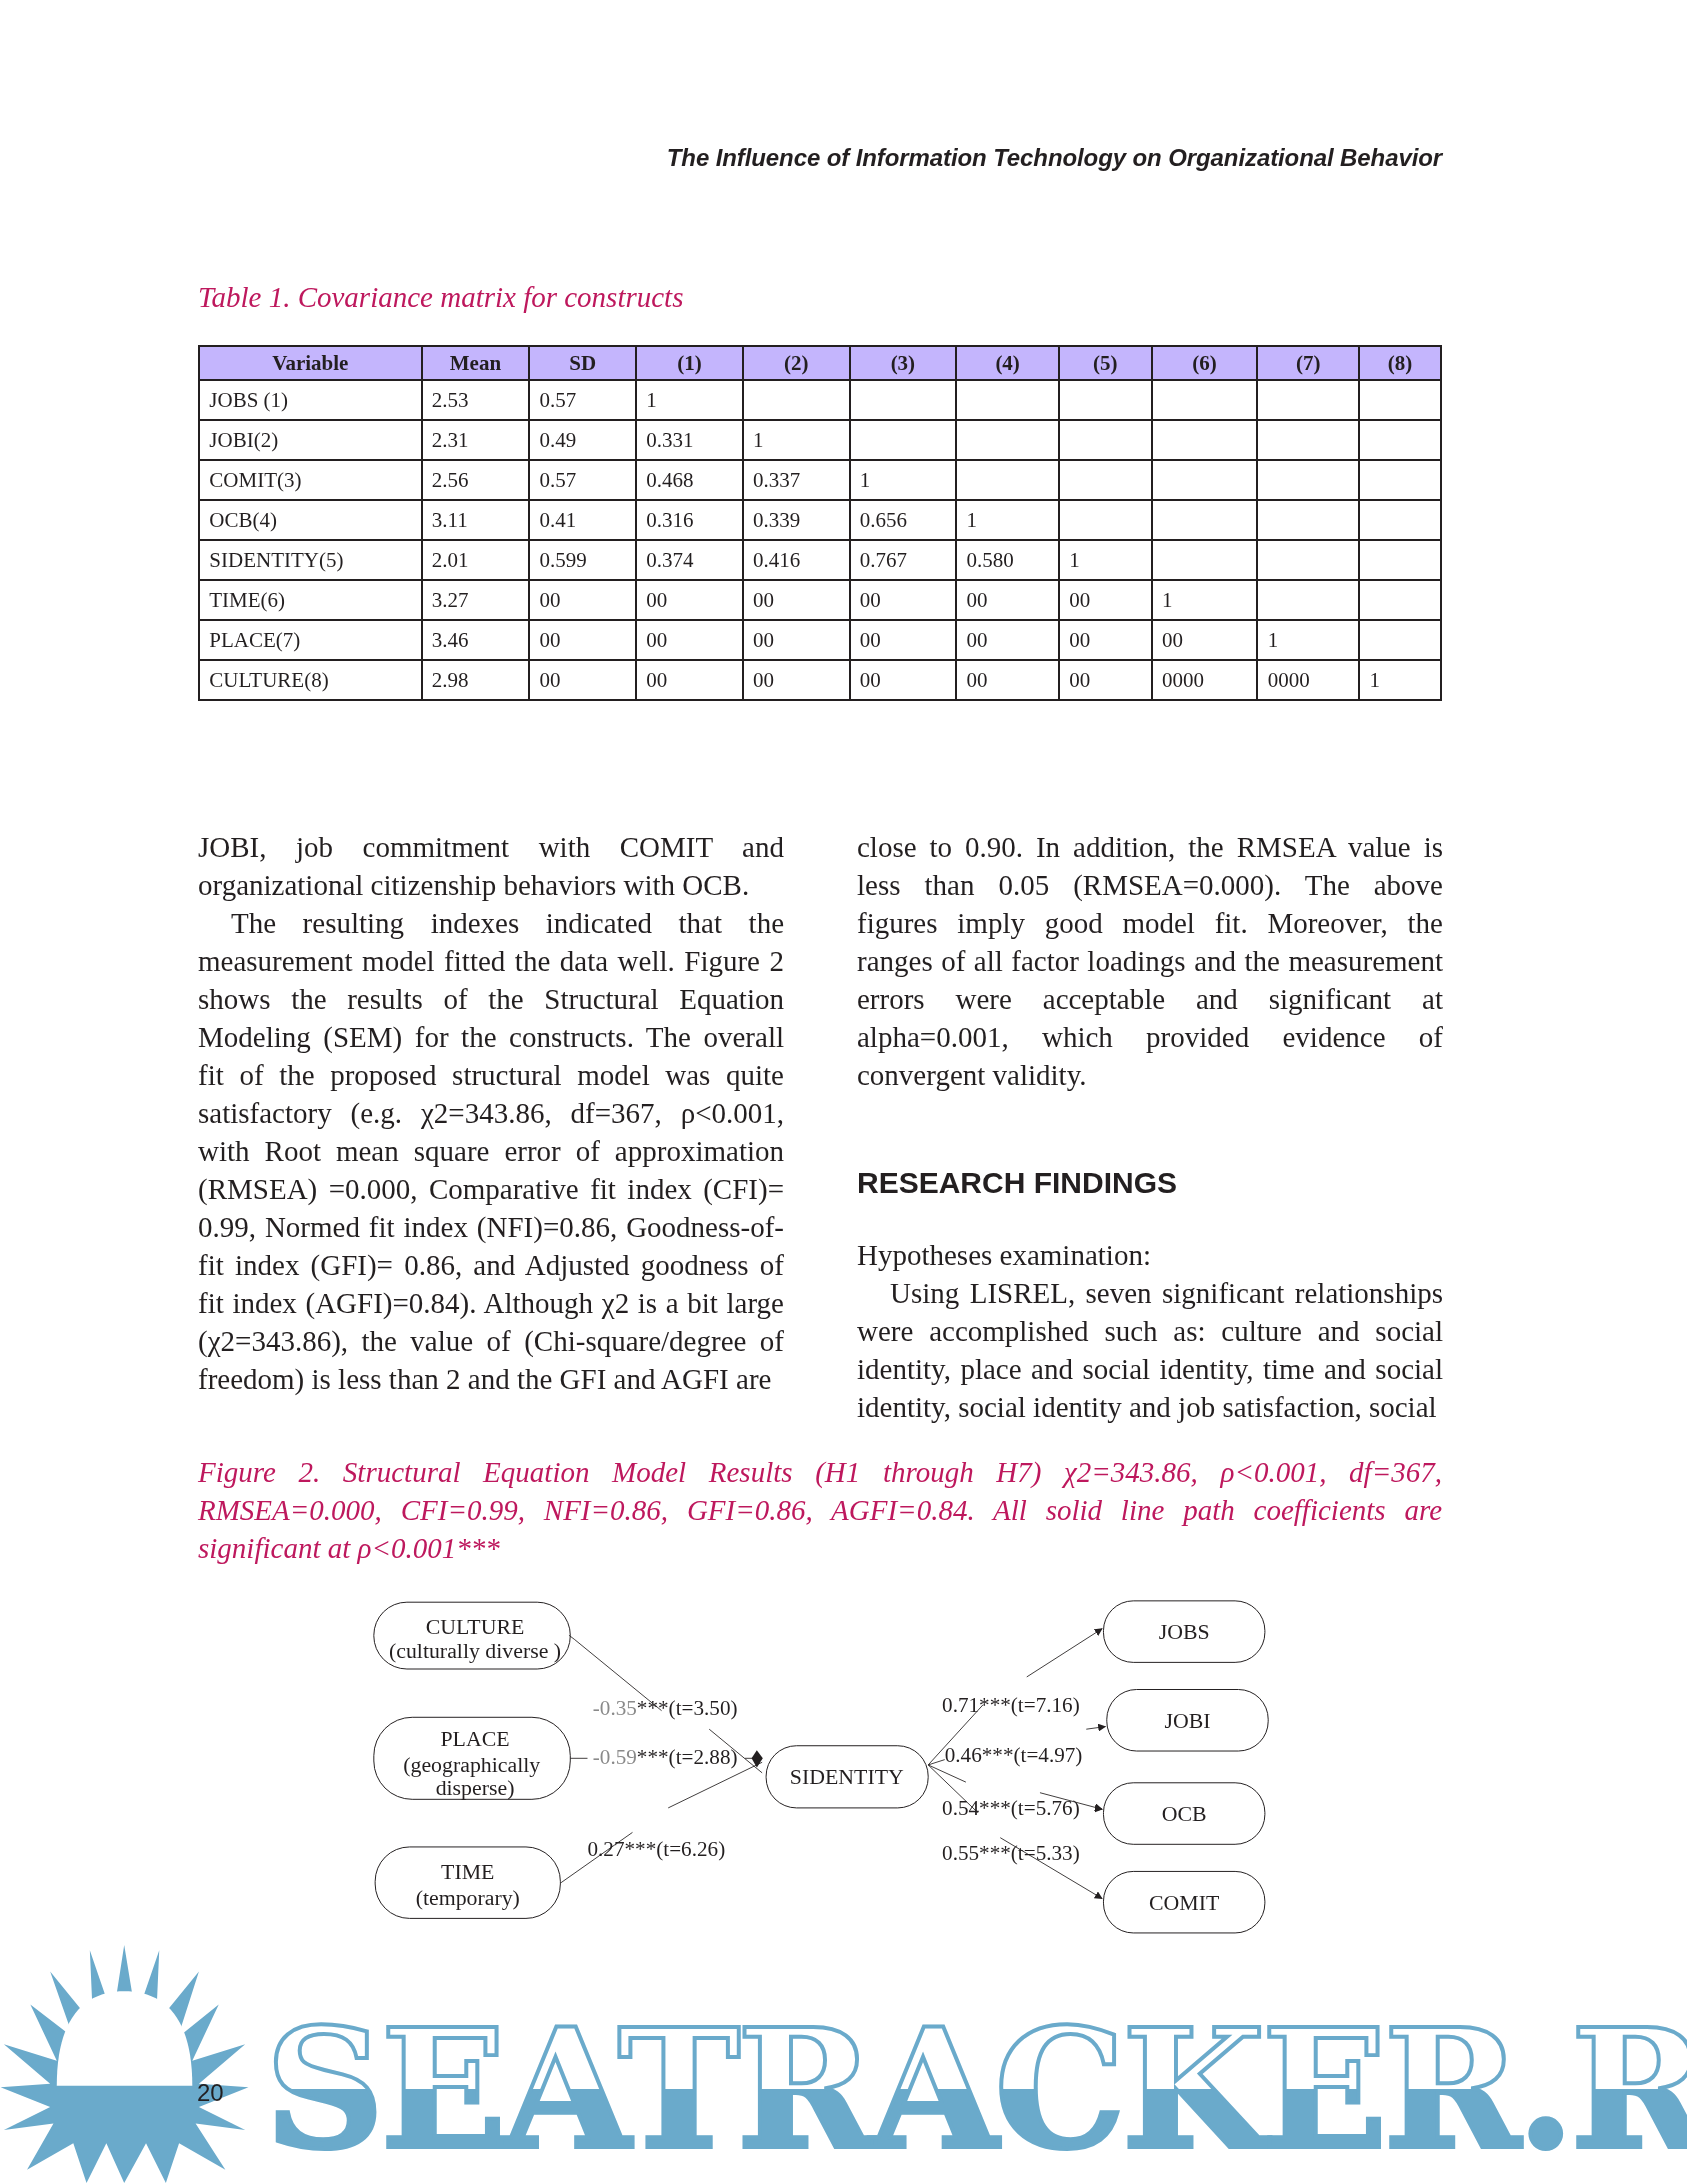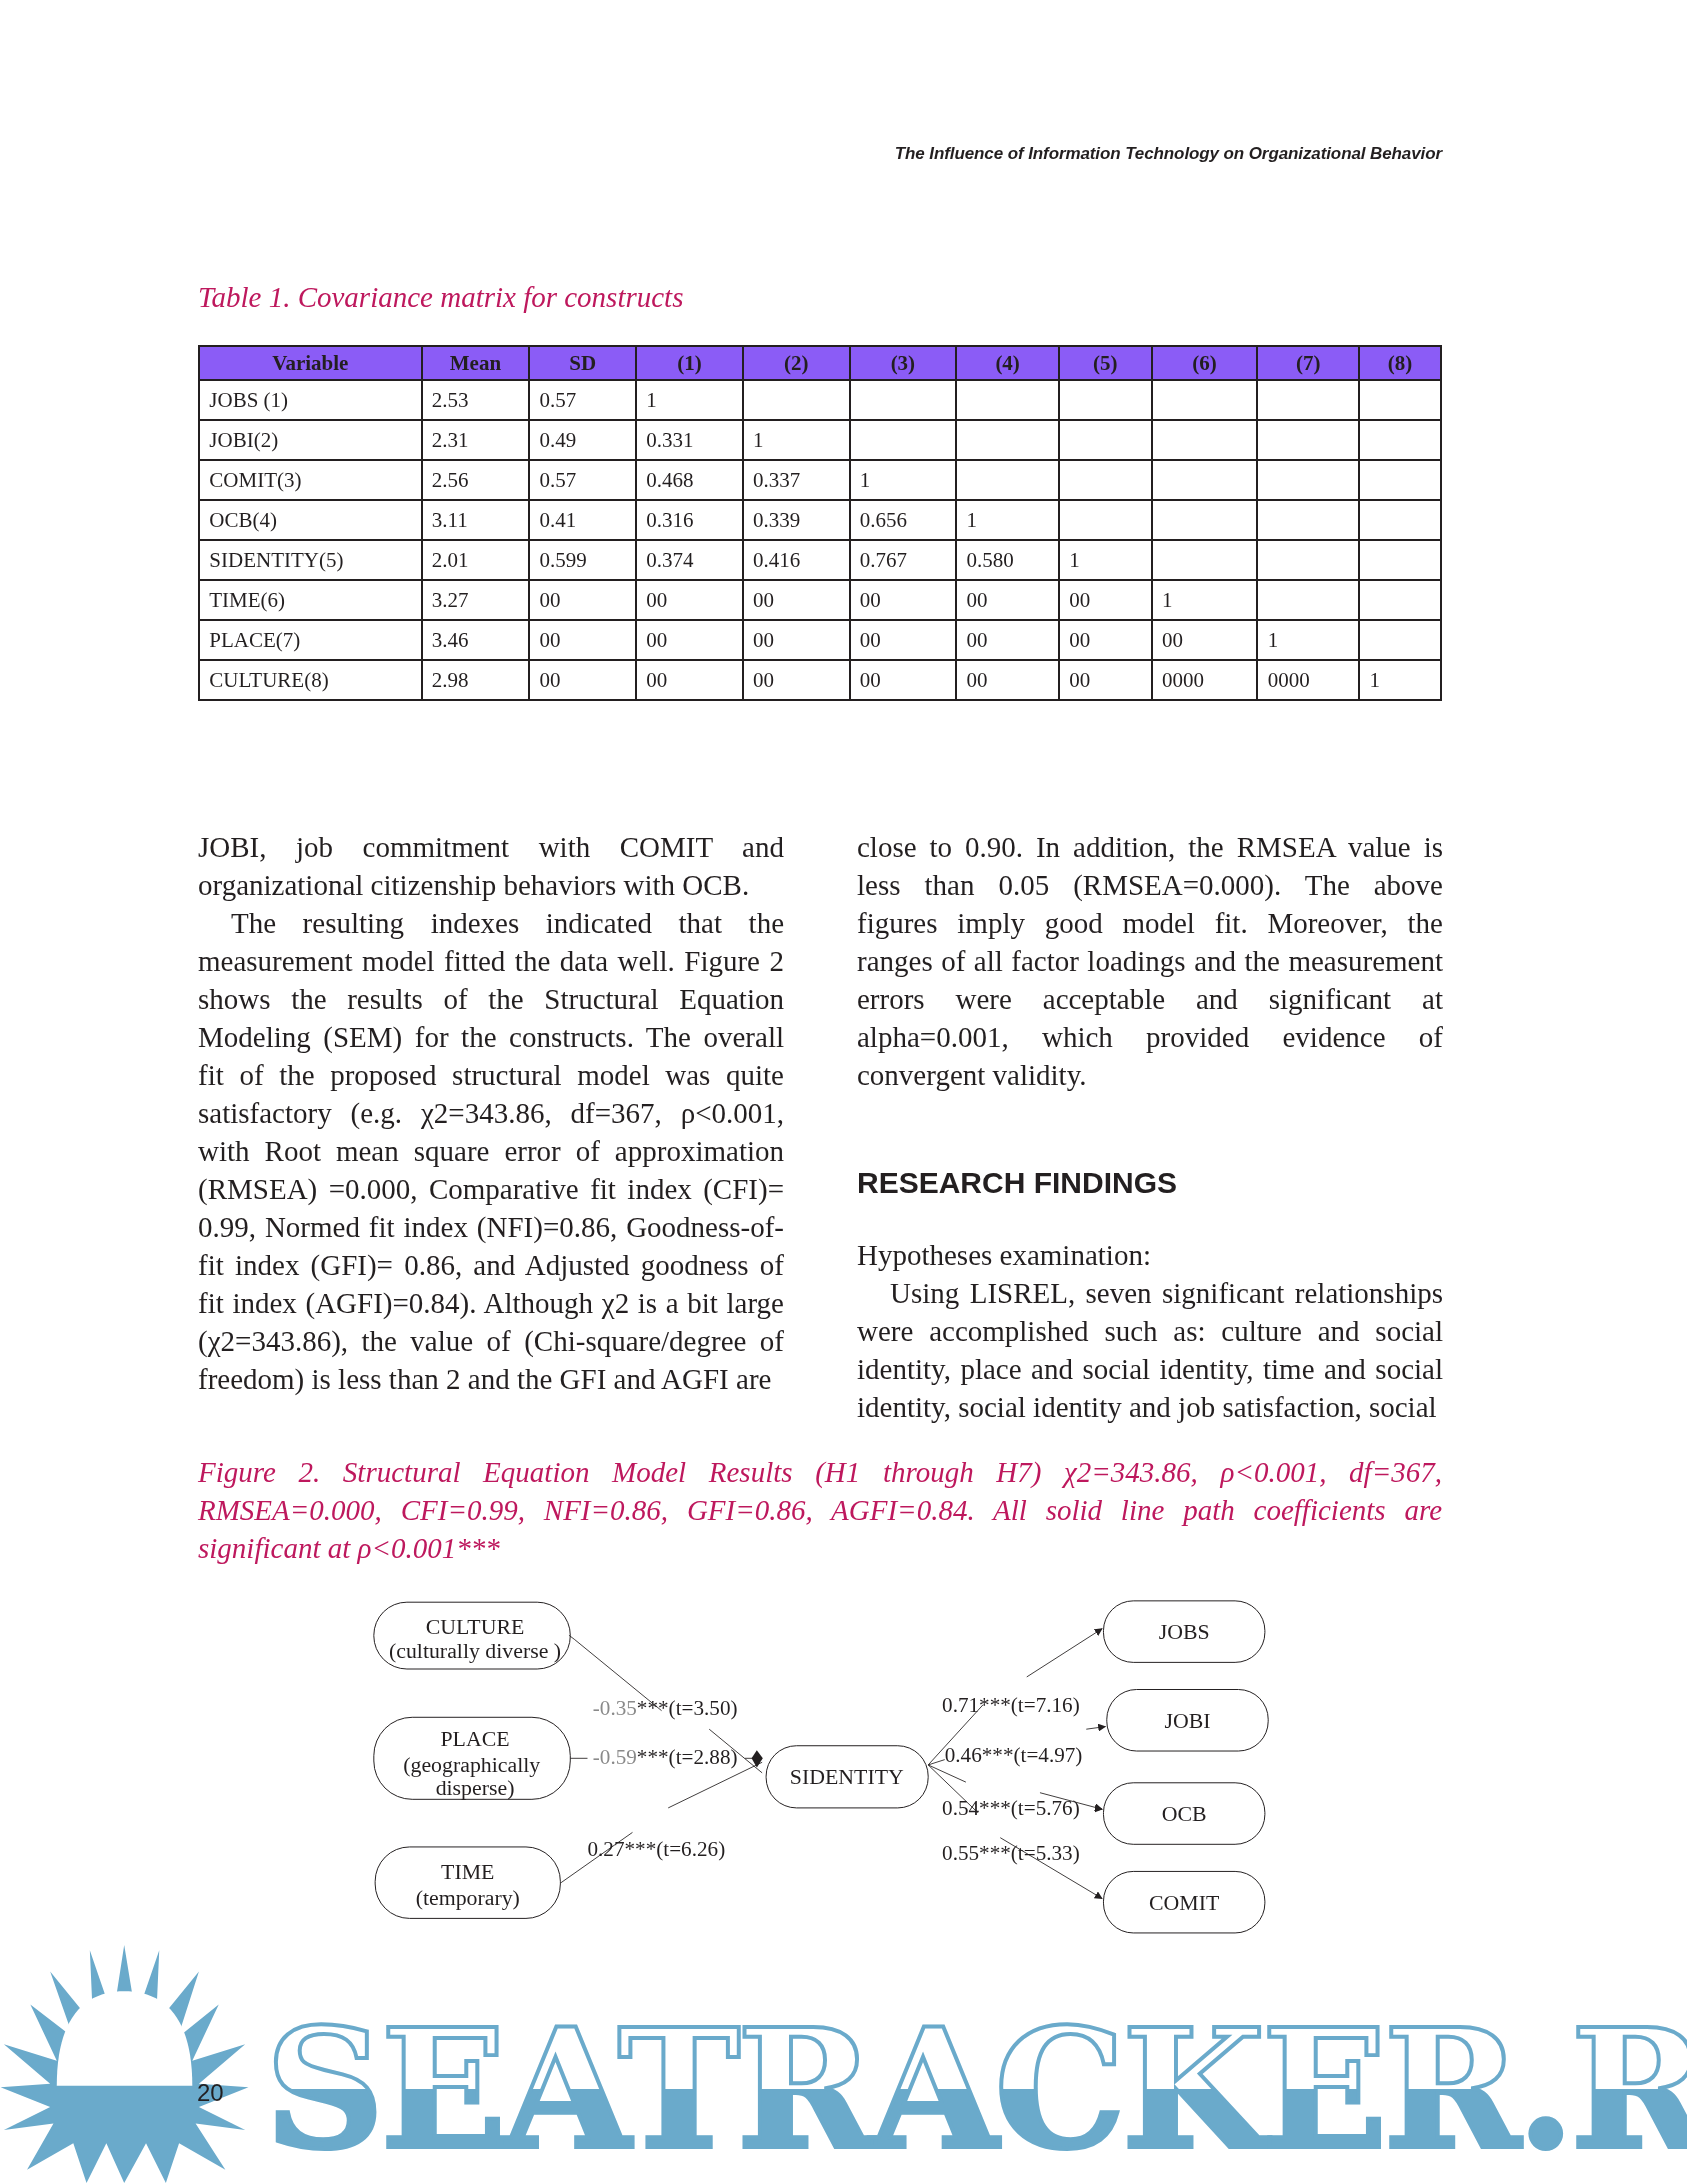--- a/index.html
+++ b/index.html
@@ -1,22 +1,22 @@
 <!DOCTYPE html>
 <html style="font-size:10.6px"><head>
 <meta charset="utf-8">
 <style>
   html, body { margin:0; padding:0; background:#ffffff; }
   body { width:1687px; height:2183px; position:relative; overflow:hidden; color:#231f20; font-family:"Liberation Serif", serif; }
   .abs { position:absolute; }
-  .running-header { right:245px; top:144px; font-family:"Liberation Sans", sans-serif; font-style:italic; font-weight:bold; font-size:17px; color:#231f20; letter-spacing:-0.1px; }
+  .running-header { right:245px; top:144px; font-family:"Liberation Sans", sans-serif; font-style:italic; font-weight:bold; font-size:24px; color:#231f20; letter-spacing:-0.1px; }
   .table-caption { left:198px; top:281px; font-style:italic; font-size:29px; color:#be185d; }
   table.cov { position:absolute; left:198px; top:345px; width:1244px; border-collapse:collapse; font-size:21px; }
   table.cov th, table.cov td { border:2px solid #231f20; height:38px; padding:0 9.3px; text-align:left; vertical-align:middle; }
-  table.cov th { background:#8b5cf6; text-align:center; height:32px; font-weight:bold; }
+  table.cov th { background:#c4b5fd; text-align:center; height:32px; font-weight:bold; }
   table.cov td.var { font-weight:normal; }
   table.cov td.note { height:37px; }
   .col { position:absolute; top:820px; width:586px; font-size:29px; line-height:38px; text-align:justify; color:#231f20;margin-top:8px; }
   .col p { margin:0; }
   .col p.indent { text-indent:33px; }
   .col-left { left:198px; }
   .col-right { left:857px; }
   .section-heading { font-family:"Liberation Sans", sans-serif; font-weight:bold; font-size:30px; margin:70px 0 34px 0 !important; line-height:38px; text-align:left; }
   .fig-caption { left:198px; top:1453px; width:1244px; font-style:italic; font-size:29px; line-height:38px; text-align:justify; color:#be185d; }
   .diagram { left:0; top:0; width:1687px; height:2183px; }

